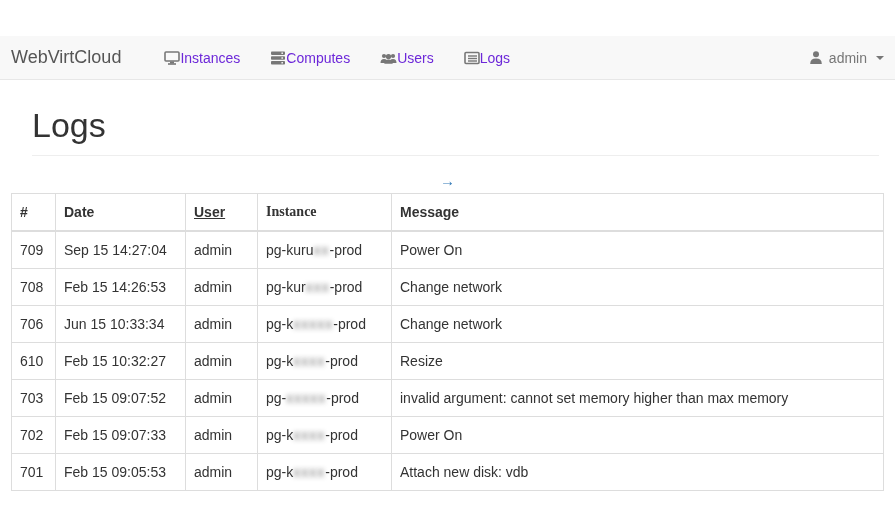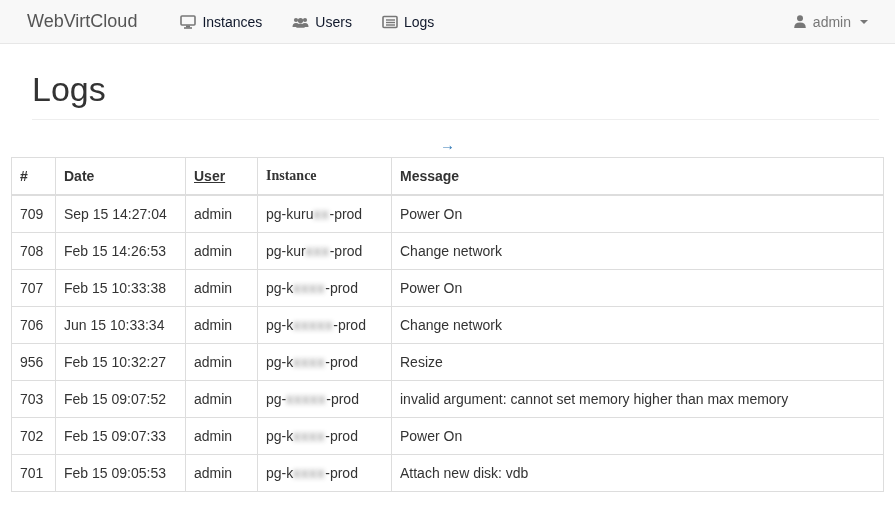--- a/index.html
+++ b/index.html
@@ -12,34 +12,34 @@
     font-size: 14px;
     color: #333;
   }
   
   .navbar {
     height: 44px;
     background: #f8f8f8;
     border-bottom: 1px solid #e7e7e7;
     display: flex;
     align-items: center;
-    padding: 0 27px;
+    padding: 0 11px;
+    margin-top: 36px;
   }
   .brand {
     font-size: 18px;
     color: #555;
     margin-right: 28px;
     cursor: pointer;
   }
   .nav-links { display: flex; align-items: center; }
   .nav-item {
     display: flex;
     align-items: flex-start;
-    gap: 6px;
-    color: #0f172a;
+    color: #6d28d9;
     padding: 10px 15px;
     cursor: pointer;
     text-decoration: none;
   }
   .nav-item svg, .user-menu svg { display: block; }
   .spacer { flex: 1; }
   .user-menu {
     display: flex;
     align-items: center;
     gap: 6px;
@@ -119,20 +119,33 @@
       <span>
         <svg width="16" height="16" viewBox="0 0 16 16">
           <rect x="1" y="2" width="14" height="9" rx="1" fill="none" stroke="#777" stroke-width="1.6"></rect>
           <rect x="6" y="11.5" width="4" height="2" fill="#777"></rect>
           <rect x="4" y="13.2" width="8" height="1.6" fill="#777"></rect>
         </svg>
       </span>
       <span>Instances</span>
     </a>
 
+    <a class="nav-item">
+      <span>
+        <svg width="16" height="16" viewBox="0 0 16 16">
+          <rect x="1" y="1.5" width="14" height="3.4" rx="0.8" fill="#777"></rect>
+          <rect x="1" y="6.3" width="14" height="3.4" rx="0.8" fill="#777"></rect>
+          <rect x="1" y="11.1" width="14" height="3.4" rx="0.8" fill="#777"></rect>
+          <rect x="11.4" y="2.5" width="1.6" height="1.4" fill="#f8f8f8"></rect>
+          <rect x="11.4" y="7.3" width="1.6" height="1.4" fill="#f8f8f8"></rect>
+          <rect x="11.4" y="12.1" width="1.6" height="1.4" fill="#f8f8f8"></rect>
+        </svg>
+      </span>
+      <span>Computes</span>
+    </a>
 
     <a class="nav-item">
       <span>
         <svg width="17" height="16" viewBox="0 0 17 16">
           <circle cx="4" cy="6" r="2.1" fill="#777"></circle>
           <circle cx="13" cy="6" r="2.1" fill="#777"></circle>
           <path d="M0.5 13 q0 -4 3.5 -4 q2 0 2.7 1.2 q-1.6 1 -1.6 2.8 z" fill="#777"></path>
           <path d="M16.5 13 q0 -4 -3.5 -4 q-2 0 -2.7 1.2 q1.6 1 1.6 2.8 z" fill="#777"></path>
           <circle cx="8.5" cy="6.6" r="2.7" fill="#777"></circle>
           <path d="M4.3 13.8 q0 -4.4 4.2 -4.4 q4.2 0 4.2 4.4 z" fill="#777"></path>
@@ -195,55 +208,48 @@
       <td>Power On</td>
     </tr>
     <tr>
       <td>708</td>
       <td>Feb 15 14:26:53</td>
       <td>admin</td>
       <td><span>pg-kur</span><span class="redacted">xxx</span><span>-prod</span></td>
       <td>Change network</td>
     </tr>
     <tr>
-      <td>707</td>
-      <td>Feb 15 10:33:38</td>
+      <td>706</td>
+      <td>Jun 15 10:33:34</td>
+      <td>admin</td>
+      <td><span>pg-k</span><span class="redacted">xxxxx</span><span>-prod</span></td>
+      <td>Change network</td>
+    </tr>
+    <tr>
+      <td>610</td>
+      <td>Feb 15 10:32:27</td>
+      <td>admin</td>
+      <td><span>pg-k</span><span class="redacted">xxxx</span><span>-prod</span></td>
+      <td>Resize</td>
+    </tr>
+    <tr>
+      <td>703</td>
+      <td>Feb 15 09:07:52</td>
+      <td>admin</td>
+      <td><span>pg-</span><span class="redacted">xxxxx</span><span>-prod</span></td>
+      <td>invalid argument: cannot set memory higher than max memory</td>
+    </tr>
+    <tr>
+      <td>702</td>
+      <td>Feb 15 09:07:33</td>
       <td>admin</td>
       <td><span>pg-k</span><span class="redacted">xxxx</span><span>-prod</span></td>
       <td>Power On</td>
     </tr>
     <tr>
-      <td>706</td>
-      <td>Jun 15 10:33:34</td>
-      <td>admin</td>
-      <td><span>pg-k</span><span class="redacted">xxxxx</span><span>-prod</span></td>
-      <td>Change network</td>
-    </tr>
-    <tr>
-      <td>956</td>
-      <td>Feb 15 10:32:27</td>
-      <td>admin</td>
-      <td><span>pg-k</span><span class="redacted">xxxx</span><span>-prod</span></td>
-      <td>Resize</td>
-    </tr>
-    <tr>
-      <td>703</td>
-      <td>Feb 15 09:07:52</td>
-      <td>admin</td>
-      <td><span>pg-</span><span class="redacted">xxxxx</span><span>-prod</span></td>
-      <td>invalid argument: cannot set memory higher than max memory</td>
-    </tr>
-    <tr>
-      <td>702</td>
-      <td>Feb 15 09:07:33</td>
-      <td>admin</td>
-      <td><span>pg-k</span><span class="redacted">xxxx</span><span>-prod</span></td>
-      <td>Power On</td>
-    </tr>
-    <tr>
       <td>701</td>
       <td>Feb 15 09:05:53</td>
       <td>admin</td>
       <td><span>pg-k</span><span class="redacted">xxxx</span><span>-prod</span></td>
       <td>Attach new disk: vdb</td>
     </tr>
   </tbody>
 </table>
 
 </body></html>

